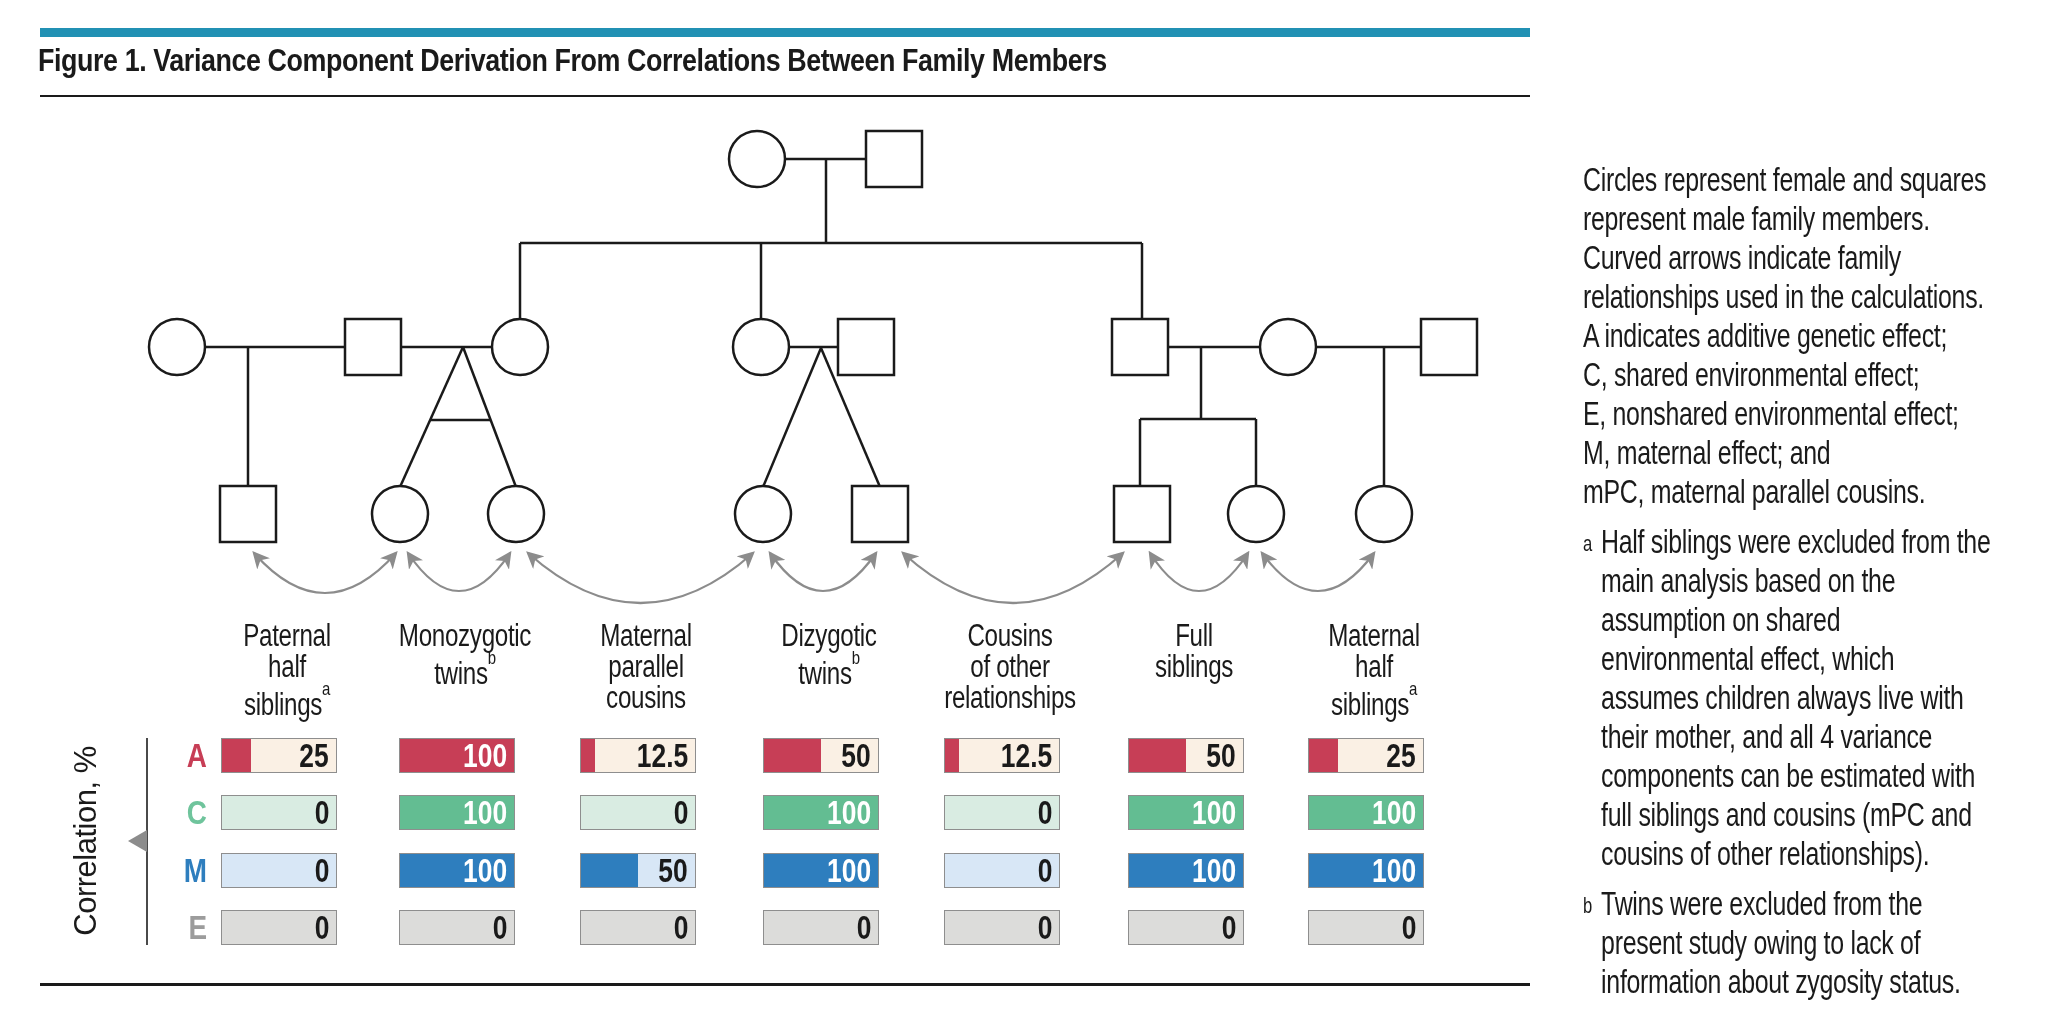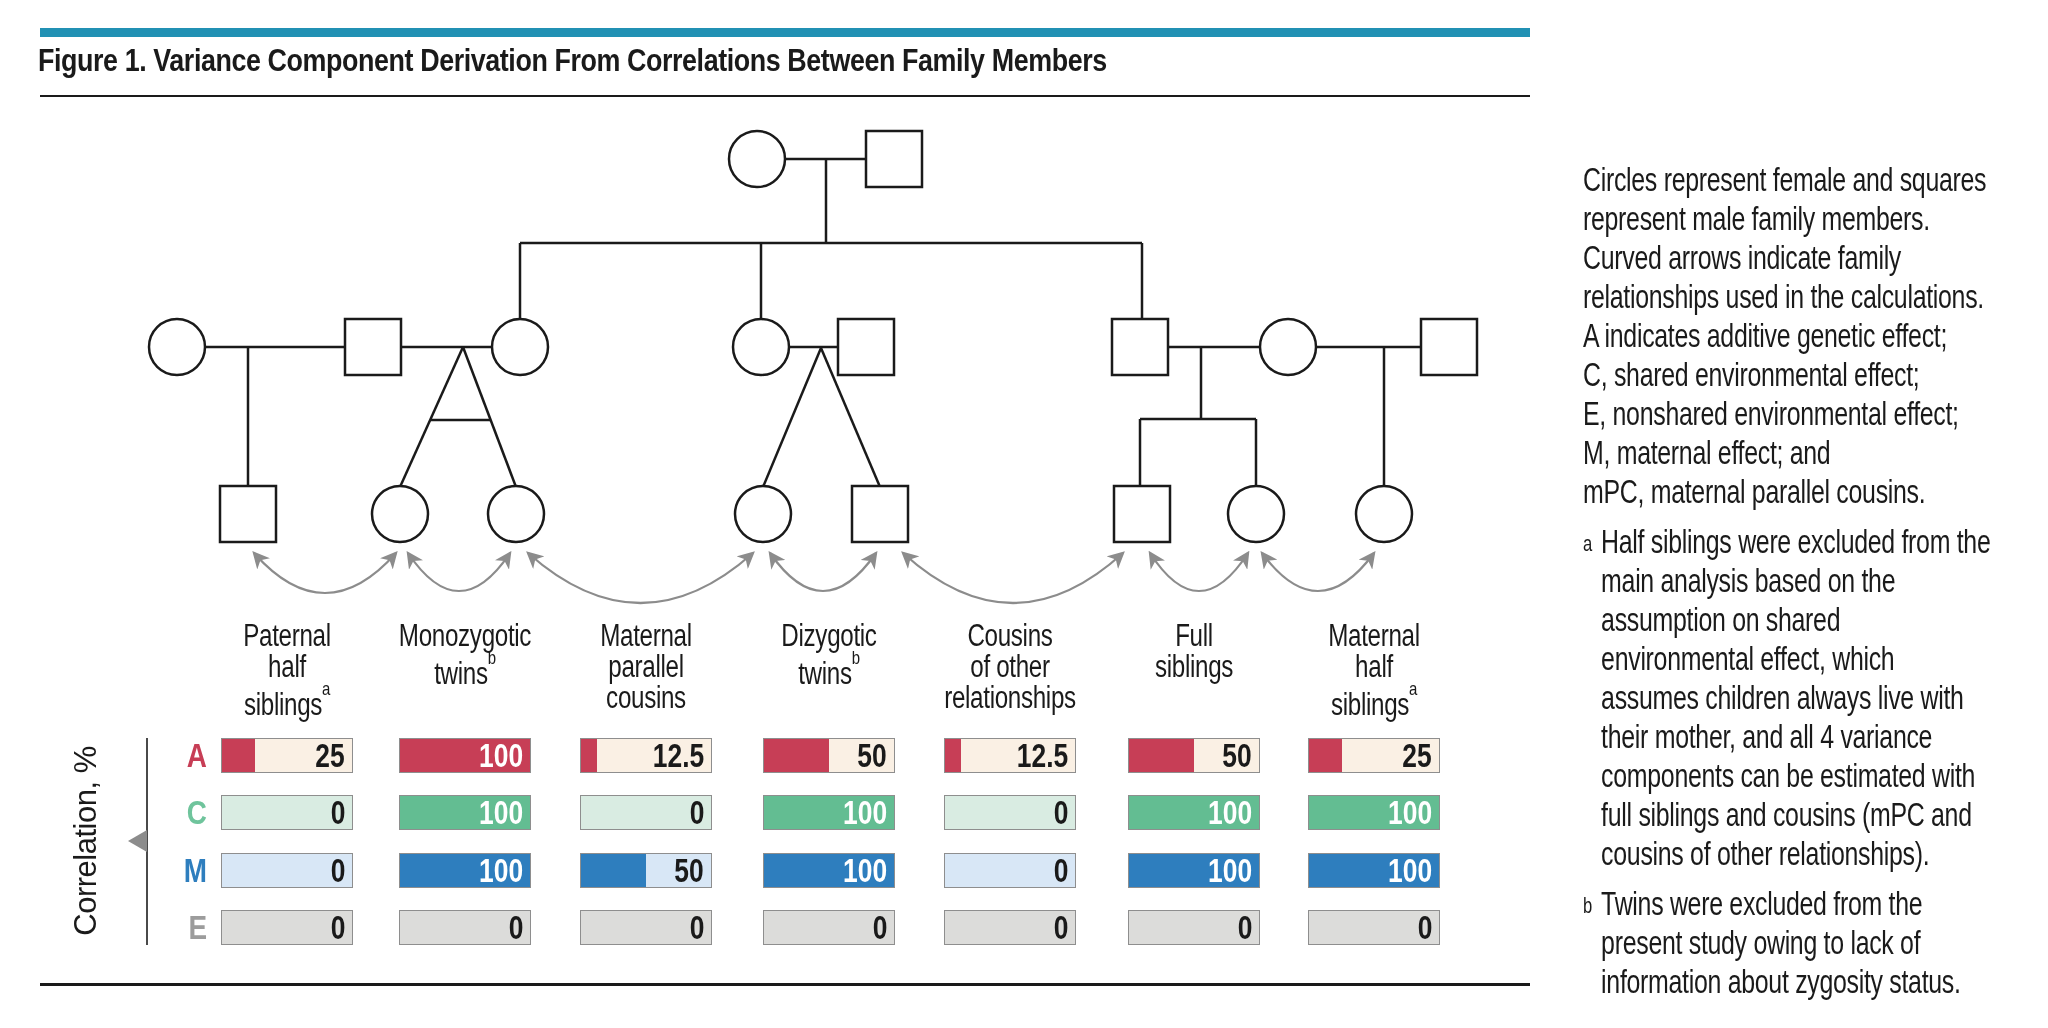--- a/index.html
+++ b/index.html
@@ -17,21 +17,21 @@
           transform:translate(-50%,-50%) rotate(-90deg);}
   .axis-line{position:absolute;left:146px;top:738px;width:2px;height:207px;background:#4a4a4a;}
   .axis-arrow{position:absolute;left:128px;top:830px;width:0;height:0;
               border-top:11px solid transparent;border-bottom:11px solid transparent;
               border-right:19px solid #8c8c8c;}
   .row-label{position:absolute;width:50px;text-align:right;font-size:34px;font-weight:bold;
              transform:scaleX(0.82);transform-origin:right center;}
   .col-label{position:absolute;width:240px;text-align:center;font-size:31px;line-height:31px;
              letter-spacing:-0.4px;transform:scaleX(0.78);transform-origin:center top;}
   .col-label sup{font-size:0.62em;position:relative;top:-0.45em;}
-  .bar{position:absolute;width:132px;height:35px;border:1.5px solid #8e8e8e;box-sizing:border-box;}
+  .bar{position:absolute;width:116px;height:35px;border:1.5px solid #8e8e8e;box-sizing:border-box;}
   .bar .fill{position:absolute;left:0;top:0;bottom:0;}
   .bar .val{position:absolute;right:7px;top:0;height:35px;line-height:33px;font-size:33px;font-weight:bold;
             transform:scaleX(0.8);transform-origin:right center;}
 
   
   .caption{position:absolute;left:1583px;top:160px;width:620px;font-size:33px;line-height:39px;
            letter-spacing:-0.4px;transform:scaleX(0.755);transform-origin:left top;}
   .caption .line{white-space:nowrap;}
   .footnote{display:flex;margin-top:11px;}
   .footnote .marker{flex:0 0 24px;font-size:22px;position:relative;top:2px;}

